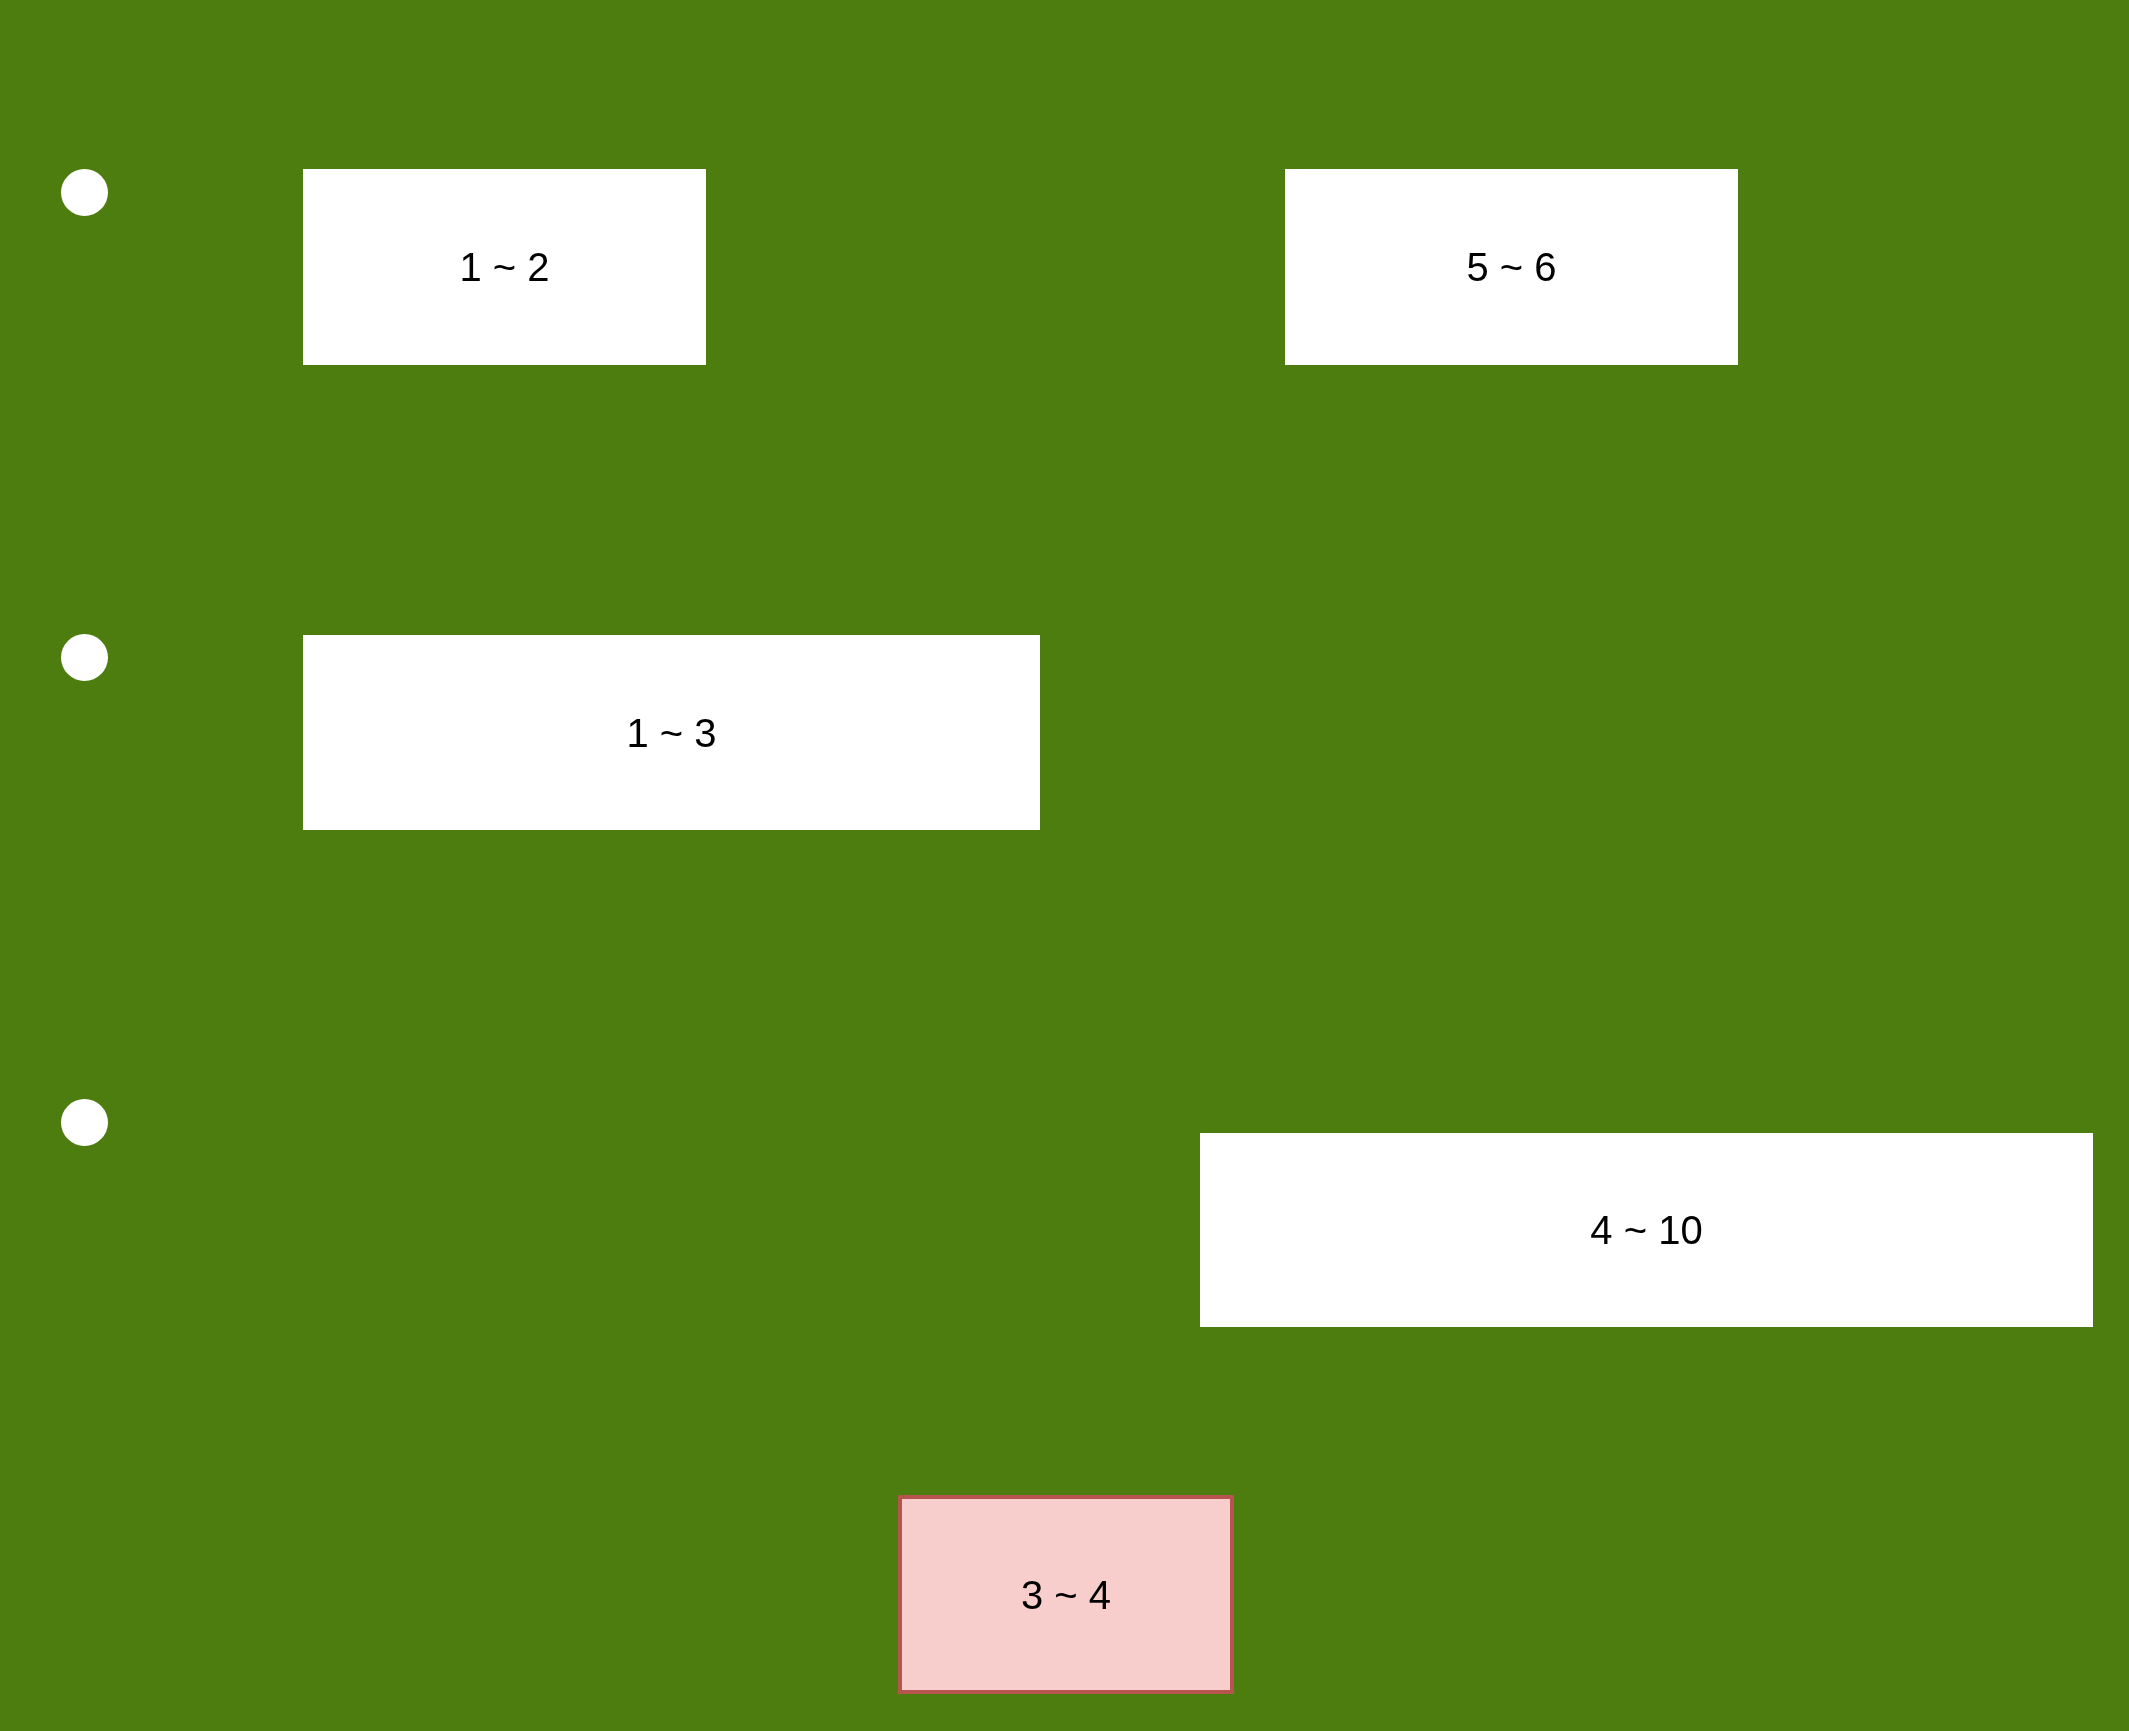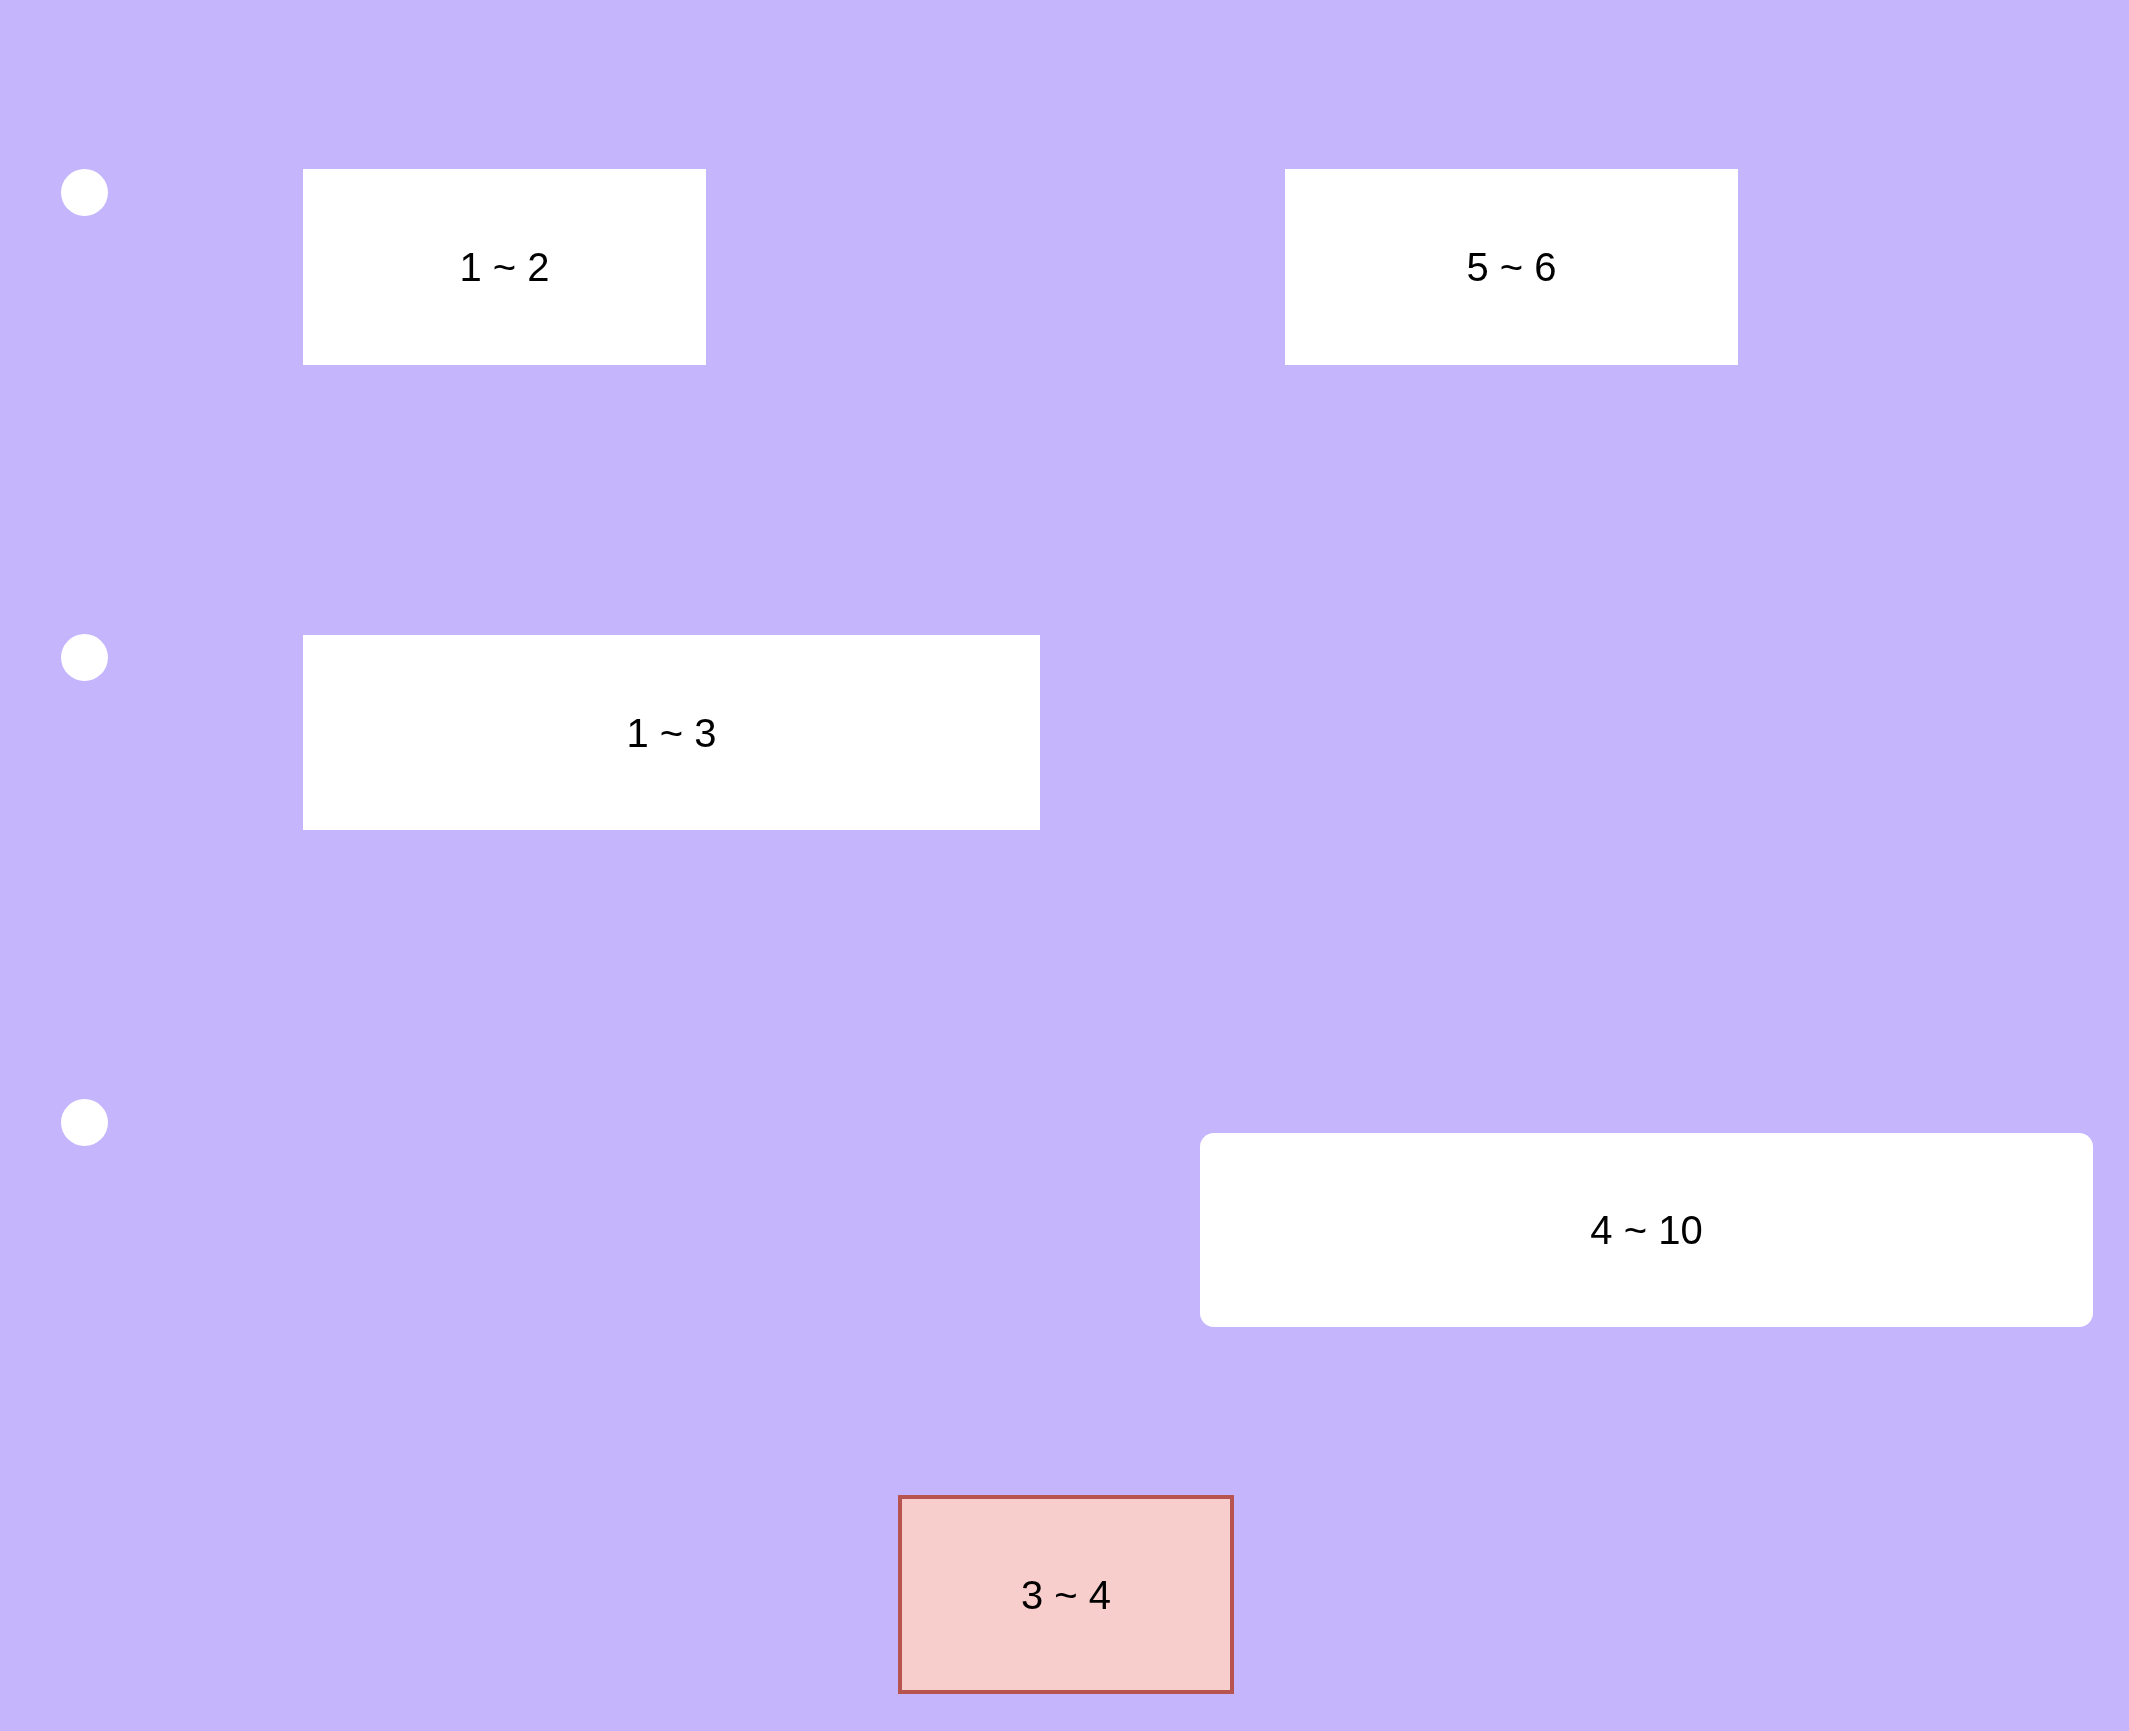--- a/index.html
+++ b/index.html
@@ -4,21 +4,21 @@
 <style>
   html, body {
     margin: 0;
     padding: 0;
     background: #000000;
   }
   #canvas {
     position: relative;
     width: 2130px;
     height: 1731px;
-    background: #c4b5fd;
+    background: #4d7c0f;
     overflow: hidden;
     font-family: "Liberation Sans", sans-serif;
   }
   .bullet {
     position: absolute;
     width: 47px;
     height: 47px;
     border-radius: 50%;
     background: #ffffff;
     left: 61px;
@@ -37,21 +37,21 @@
   }
   .box-label {
     color: #000000;
     font-size: 40px;
     line-height: 1;
     white-space: pre;
   }
   .box.box-1-2  { left: 303px;  top: 169px;  width: 403px;  height: 196px; }
   .box.box-5-6  { left: 1285px; top: 169px;  width: 453px;  height: 196px; }
   .box.box-1-3  { left: 303px;  top: 635px;  width: 737px;  height: 195px; }
-  .box.box-4-10 { left: 1200px; top: 1133px; width: 893px; height: 194px; border-radius: 14px; }
+  .box.box-4-10 { left: 1200px; top: 1133px; width: 893px; height: 194px; }
   .box.box-3-4 {
     left: 898px; top: 1495px; width: 336px; height: 199px;
     background: #f8cecc;
     border: 4.2px solid #b85450;
   }
 </style>
 </head>
 <body>
 
 <div id="canvas">

